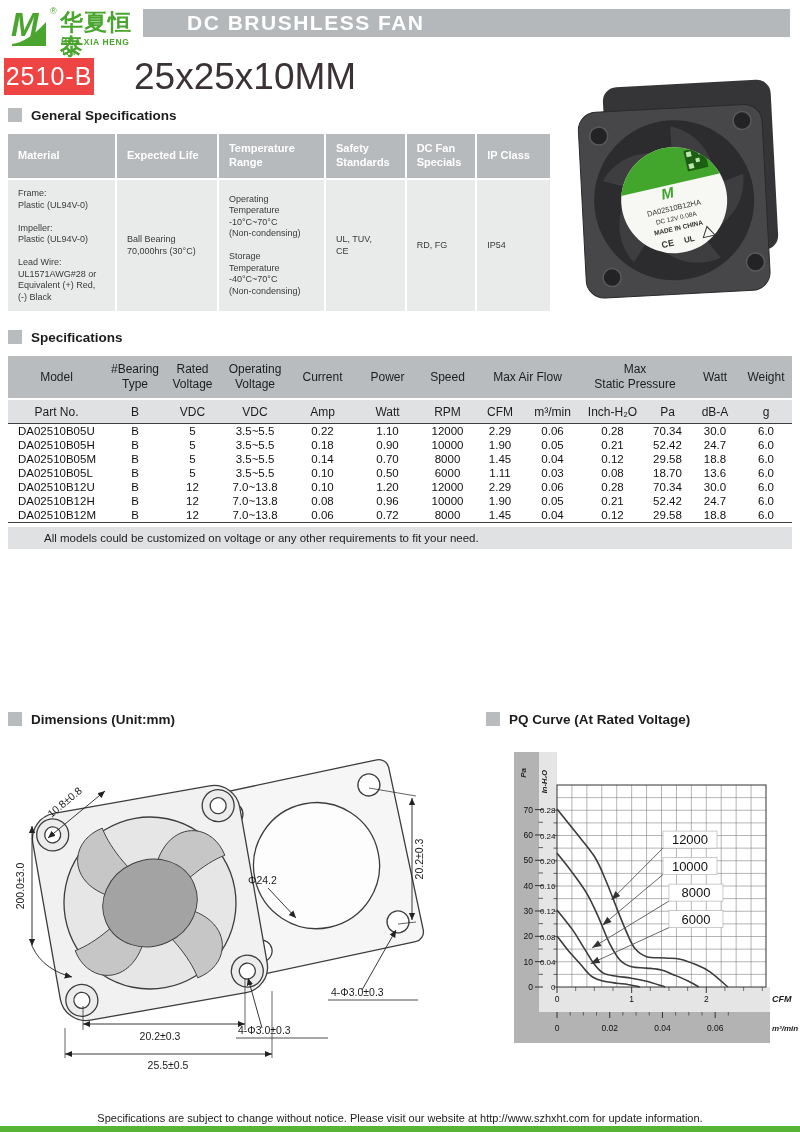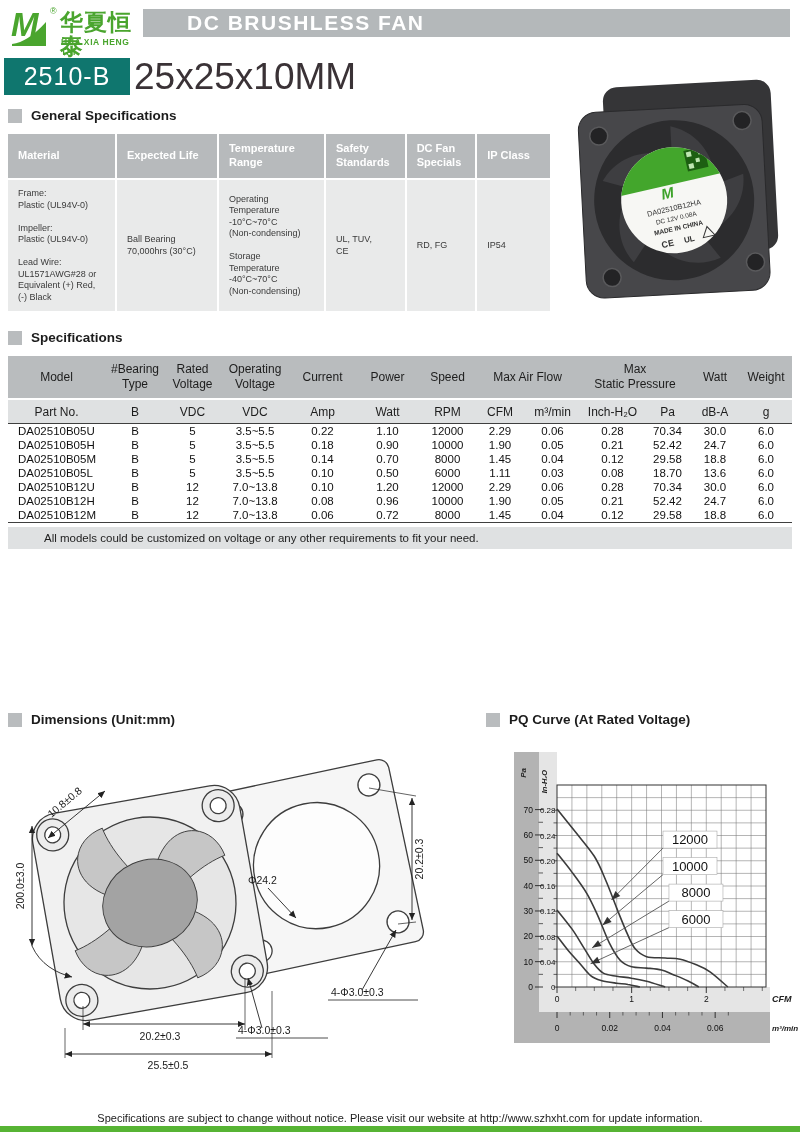--- a/index.html
+++ b/index.html
@@ -6,25 +6,25 @@
   .page{position:relative;width:800px;height:1132px;background:#ffffff;overflow:hidden;
         font-family:"Liberation Sans",sans-serif;color:#222;}
   
   .logo{position:absolute;left:10px;top:4px;width:134px;height:48px;}
   .logo .mglyph{position:absolute;left:0;top:2px;width:40px;height:42px;}
   .logo .reg{position:absolute;left:40px;top:2px;font-size:9px;color:#4aa52e;}
   .logo .cn{position:absolute;left:50px;top:6px;font-size:23px;font-weight:bold;color:#4aa52e;letter-spacing:1px;line-height:24px;}
   .logo .en{position:absolute;left:51px;top:33px;font-size:8.5px;font-weight:bold;color:#4aa52e;letter-spacing:.6px;}
   .banner{position:absolute;left:143px;top:9px;width:647px;height:28px;background:#b4b8ba;}
   .banner span{display:block;padding-left:44px;line-height:28px;font-size:21px;font-weight:bold;color:#fff;letter-spacing:1.5px;}
-  .badge{position:absolute;left:4px;top:58px;width:126px;height:37px;background:#0f766e;color:#fff;
+  .badge{position:absolute;left:4px;top:58px;width:90px;height:37px;background:#ef4444;color:#fff;
          font-size:25px;text-align:center;line-height:37px;letter-spacing:1px;}
   .sizelabel{position:absolute;left:134px;top:58px;font-size:37px;color:#3a3236;line-height:37px;}
   
-  .sec{position:absolute;display:flex;align-items:center;gap:9px;}
+  .sec{position:absolute;display:flex;gap:9px;}
   .sec .sq{width:14px;height:14px;background:#b9bcbe;}
   .sec .t{font-size:13.5px;font-weight:bold;color:#1c1c1c;}
   
   #gen-table{position:absolute;left:6px;top:132px;width:546px;border-collapse:separate;border-spacing:2px;table-layout:fixed;}
   #gen-table th{background:#b7babc;color:#fff;font-size:11px;font-weight:bold;text-align:left;
                 vertical-align:middle;padding:4px 6px 4px 10px;height:36px;line-height:1.25;}
   #gen-table td{background:#e9eaea;font-size:9px;color:#3a3a3a;vertical-align:middle;
                 padding:8px 6px 8px 10px;white-space:pre-line;line-height:1.28;}
   
   #spec-table{position:absolute;left:8px;top:356px;width:784px;border-collapse:collapse;table-layout:fixed;}

